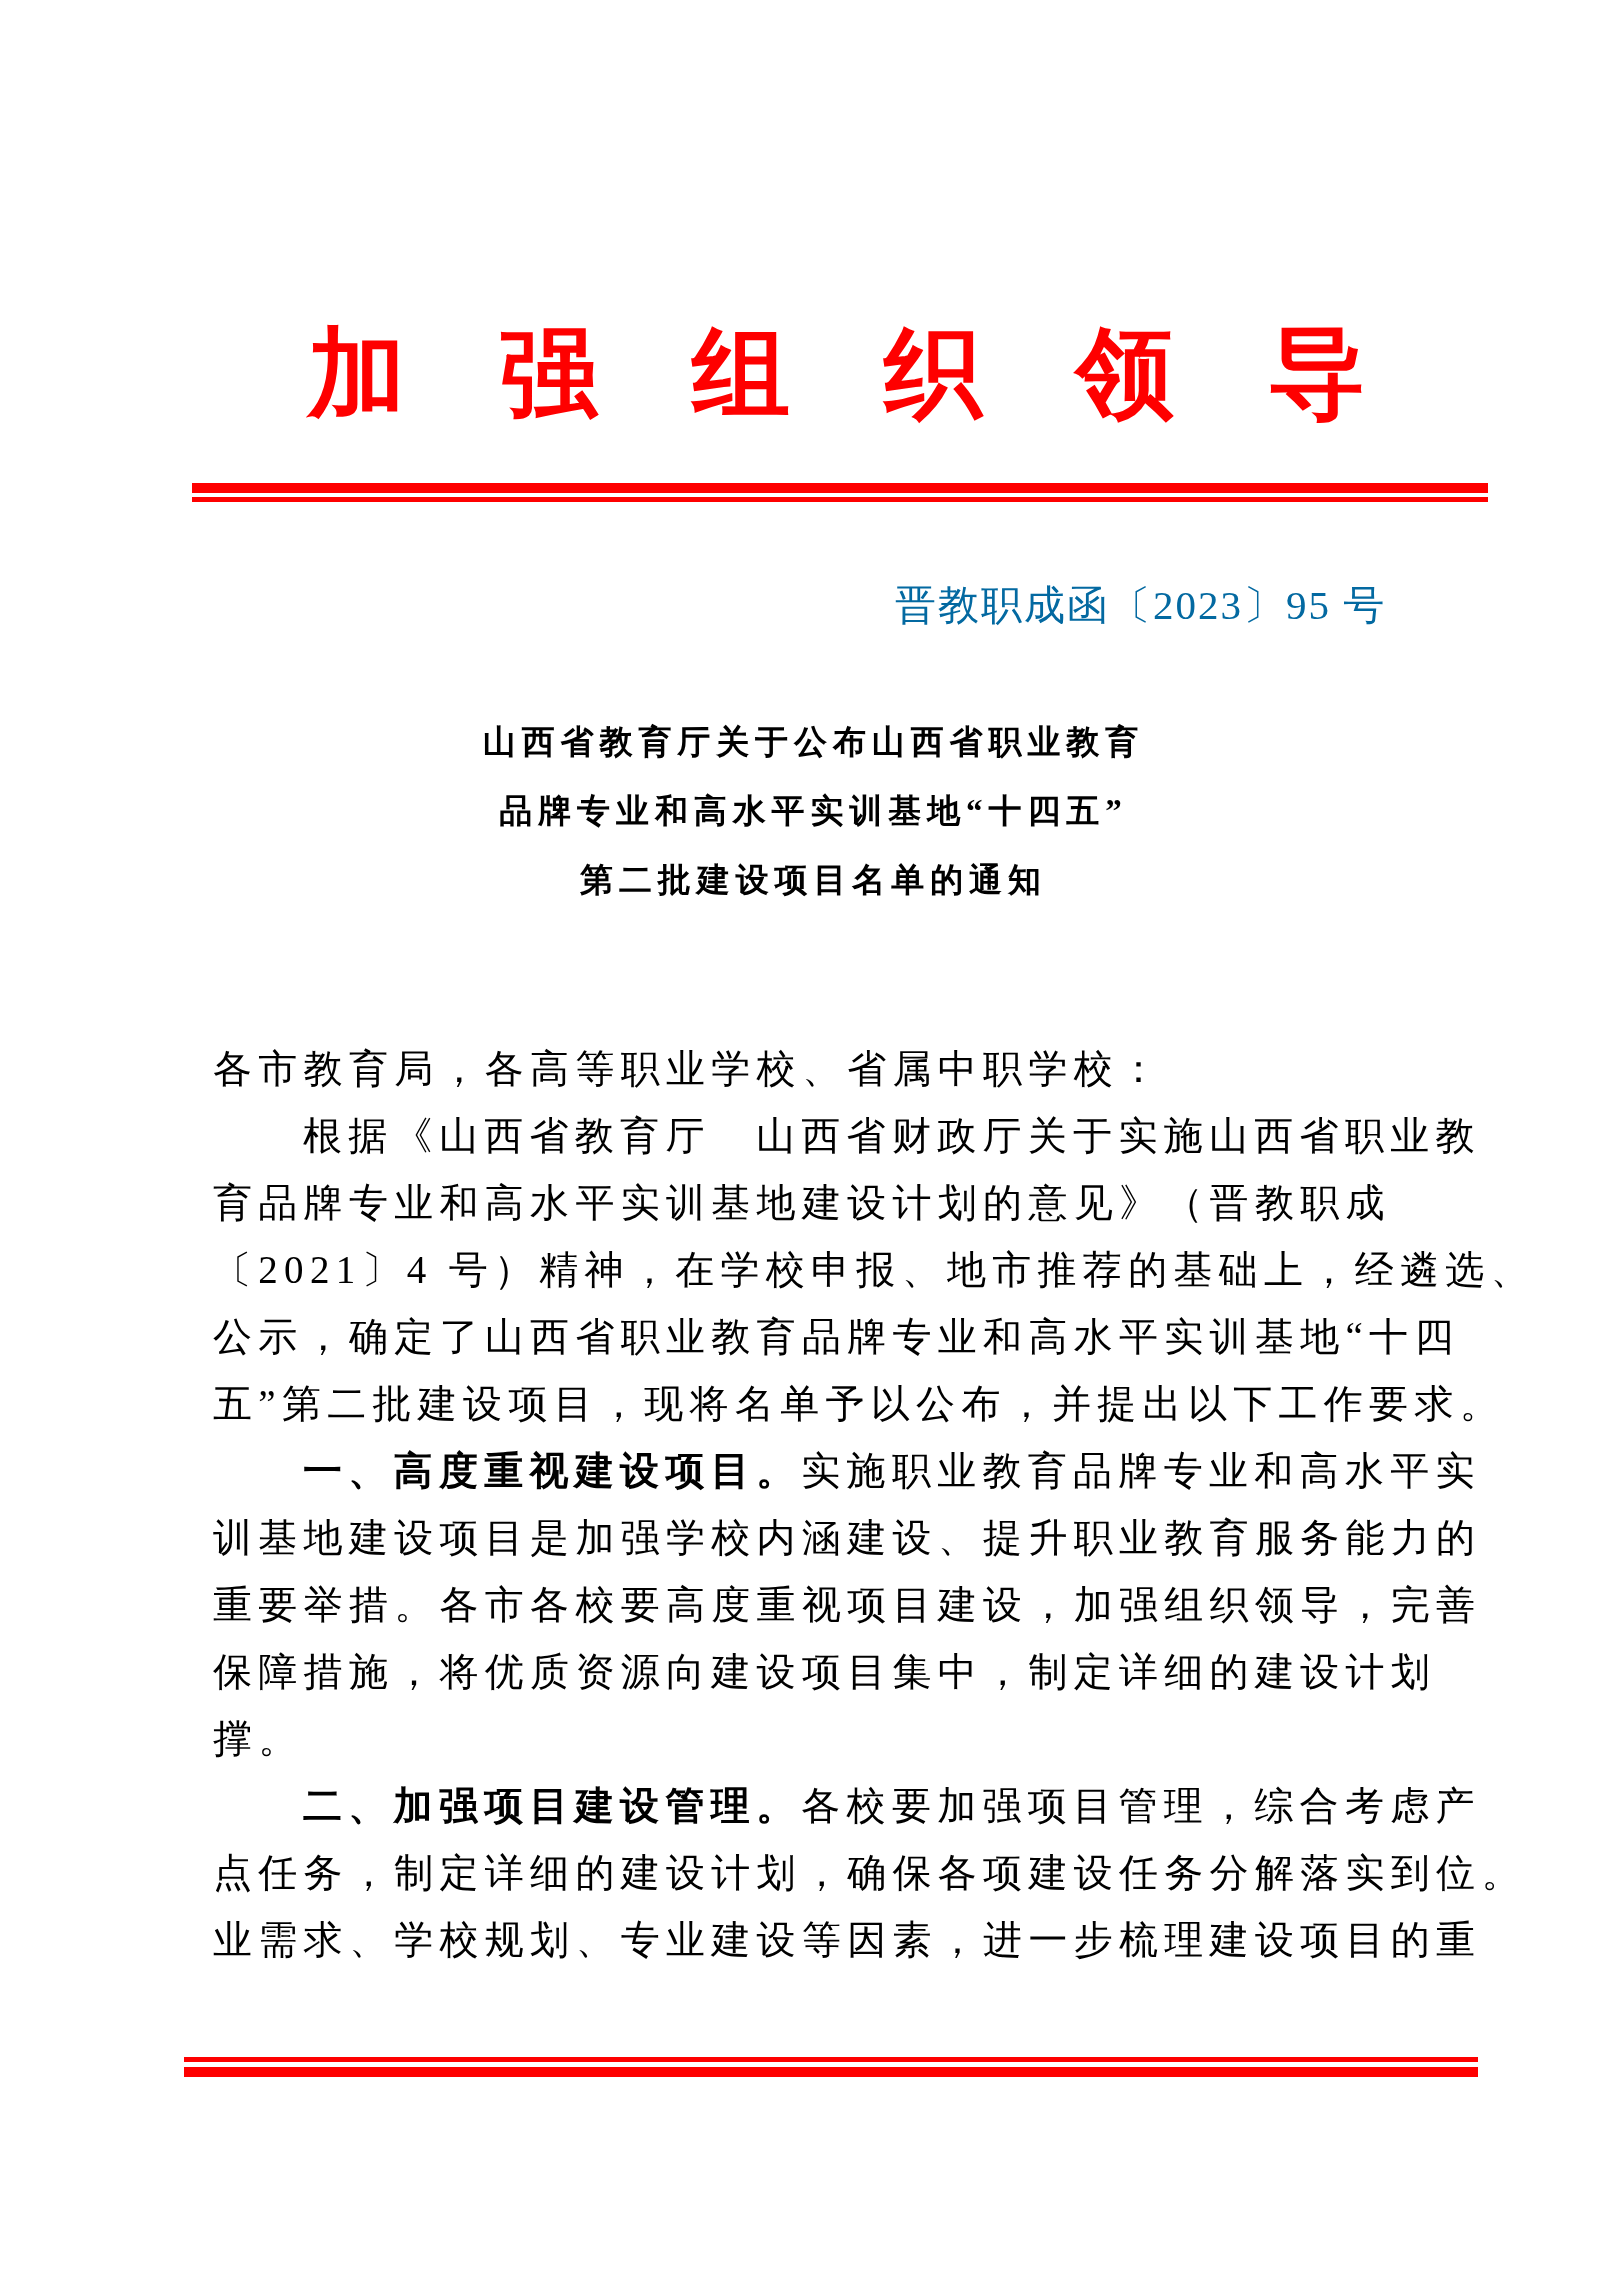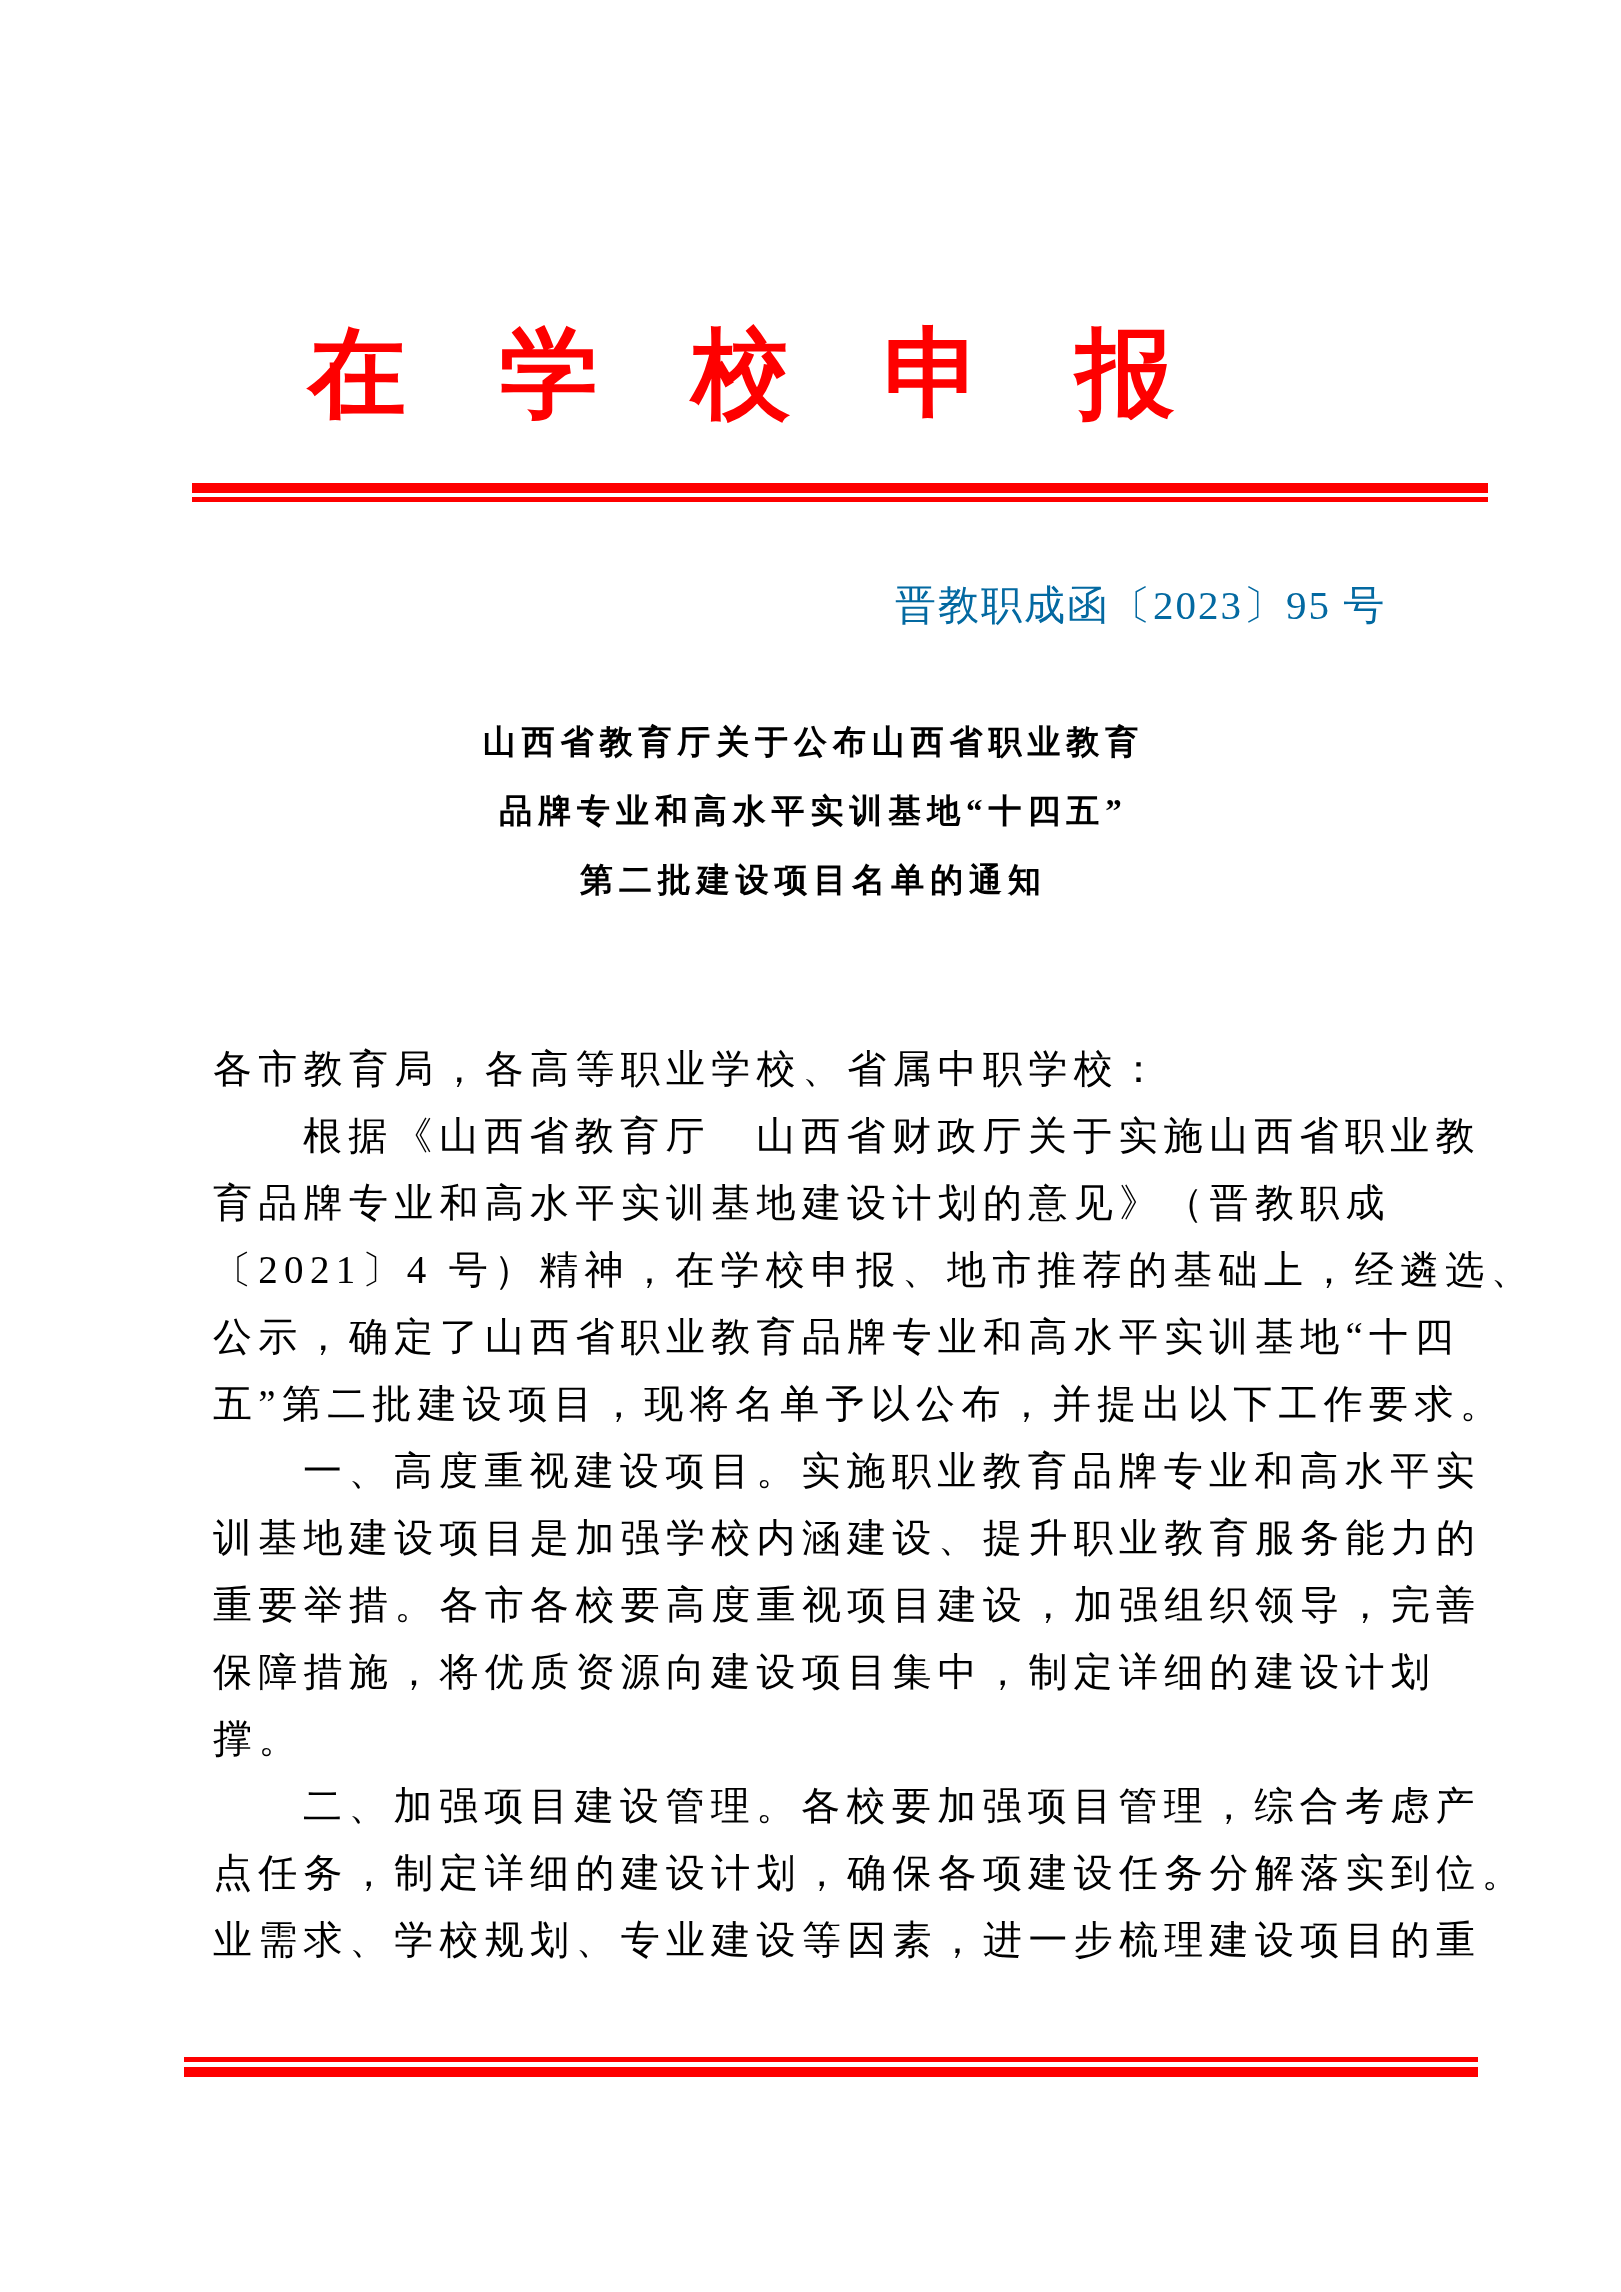--- a/index.html
+++ b/index.html
@@ -63,30 +63,30 @@
   }
   .bline {
     height: 67px;
     line-height: 67px;
     letter-spacing: 6.3px;
     white-space: nowrap;
   }
   .bline.indent { padding-left: 90px; }
   .bline b {
     font-family: "Liberation Sans", sans-serif;
-    font-weight: normal;
+    font-weight: bold;
     letter-spacing: 6.3px;
   }
 </style>
 </head>
 <body>
 
 <div id="page">
 
-  <div class="red-head">在学校申报</div>
+  <div class="red-head">加强组织领导</div>
 
   <div class="rule rule-top-thick"></div>
   <div class="rule rule-top-thin"></div>
 
   <div class="doc-number">晋教职成函〔2023〕95 号</div>
 
   <div class="doc-title">
     <div>山西省教育厅关于公布山西省职业教育</div>
     <div>品牌专业和高水平实训基地“十四五”</div>
     <div>第二批建设项目名单的通知</div>

